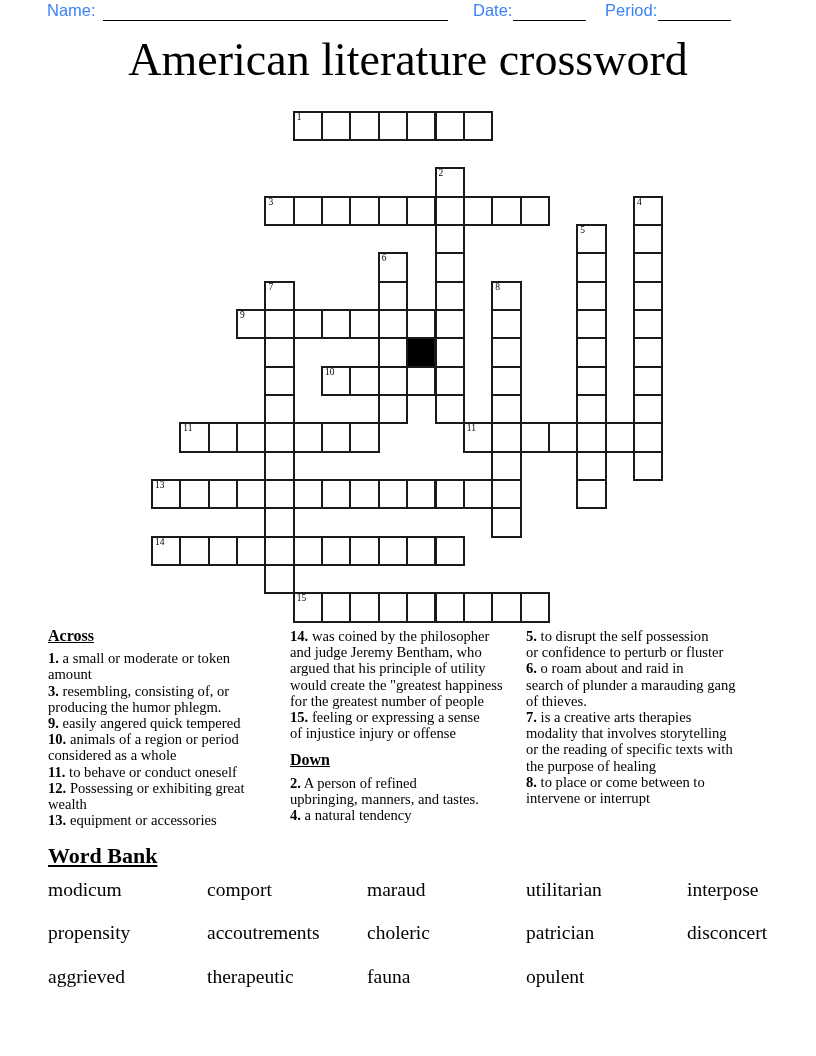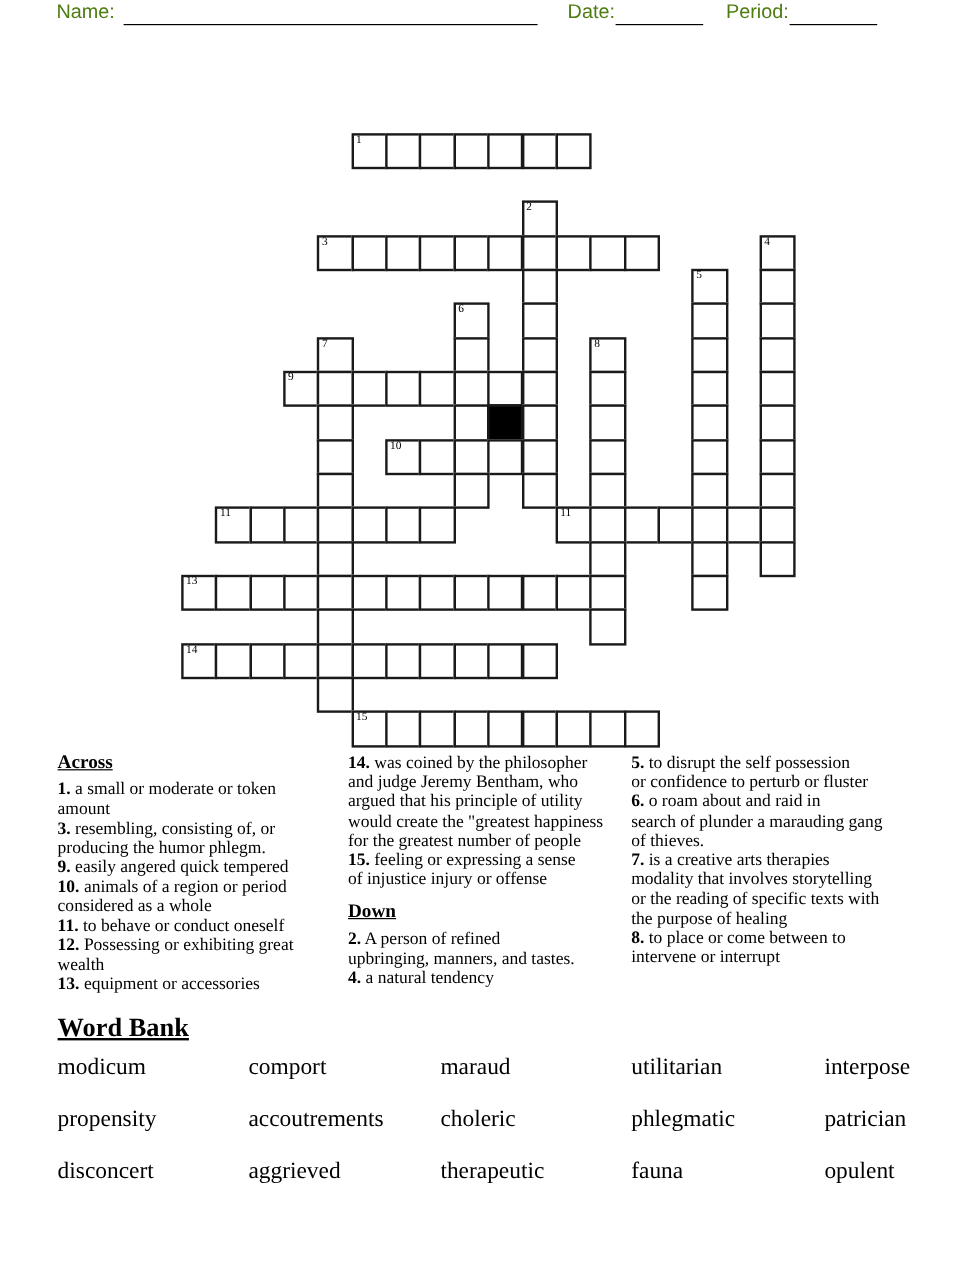--- a/index.html
+++ b/index.html
@@ -1,21 +1,21 @@
 <!DOCTYPE html>
 <html><head>
 <meta charset="utf-8">
 <style>
   html,body{margin:0;padding:0;background:#fff;}
   .page{position:relative;width:816px;height:1056px;background:#ffffff;
         font-family:"Liberation Serif", serif;color:#000;overflow:hidden;}
 
   
   .hdr-label{position:absolute;top:1px;font-family:"Liberation Sans", sans-serif;
-             font-size:16.5px;color:#4d7c0f;white-space:nowrap;}
+             font-size:16.5px;color:#3b82f6;white-space:nowrap;}
   .hdr-line{position:absolute;top:20px;height:0;border-bottom:1.6px solid #000;}
 
   
   #title{position:absolute;top:33px;left:0;width:100%;margin:0;text-align:center;
          font-size:46px;font-weight:normal;font-family:"Liberation Serif", serif;}
 
   
   #grid{position:absolute;left:0;top:0;width:816px;height:650px;}
   .cell{position:absolute;box-sizing:border-box;border:2px solid #1a1a1a;background:#fff;}
   .cell.black{background:#000;}
@@ -44,20 +44,21 @@
 
   <span class="hdr-label" style="left:47px">Name:</span>
   <div class="hdr-line" style="left:103px;width:345px"></div>
 
   <span class="hdr-label" style="left:473px">Date:</span>
   <div class="hdr-line" style="left:513px;width:73px"></div>
 
   <span class="hdr-label" style="left:605px">Period:</span>
   <div class="hdr-line" style="left:658px;width:73px"></div>
 
+  <h1 id="title">American literature crossword</h1>
 
   <div id="grid">
       <div class="cell" style="left: 292.75px; top: 110.5px; width: 30.35px; height: 30.35px;">
         <span class="cellnum">1</span>
       </div>
       <div class="cell" style="left: 321.1px; top: 110.5px; width: 30.35px; height: 30.35px;"></div>
       <div class="cell" style="left: 349.45px; top: 110.5px; width: 30.35px; height: 30.35px;"></div>
       <div class="cell" style="left: 377.8px; top: 110.5px; width: 30.35px; height: 30.35px;"></div>
       <div class="cell" style="left: 406.15px; top: 110.5px; width: 30.35px; height: 30.35px;"></div>
       <div class="cell" style="left: 434.5px; top: 110.5px; width: 30.35px; height: 30.35px;"></div>
@@ -250,21 +251,20 @@
     <div class="wb-heading">Word Bank</div>
     <div class="wb-grid">
         <span>modicum</span>
         <span>comport</span>
         <span>maraud</span>
         <span>utilitarian</span>
         <span>interpose</span>
         <span>propensity</span>
         <span>accoutrements</span>
         <span>choleric</span>
-        <span>phlegmatic</span>
         <span>patrician</span>
         <span>disconcert</span>
         <span>aggrieved</span>
         <span>therapeutic</span>
         <span>fauna</span>
         <span>opulent</span>
       </div>
   </div>
 
 </div>

